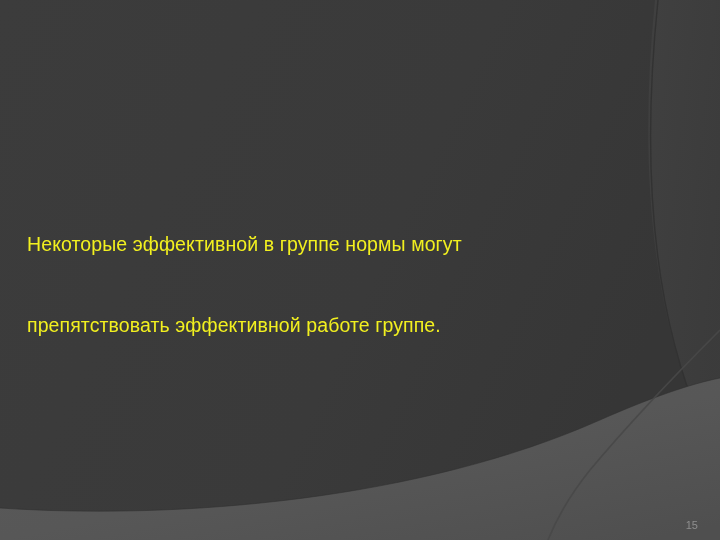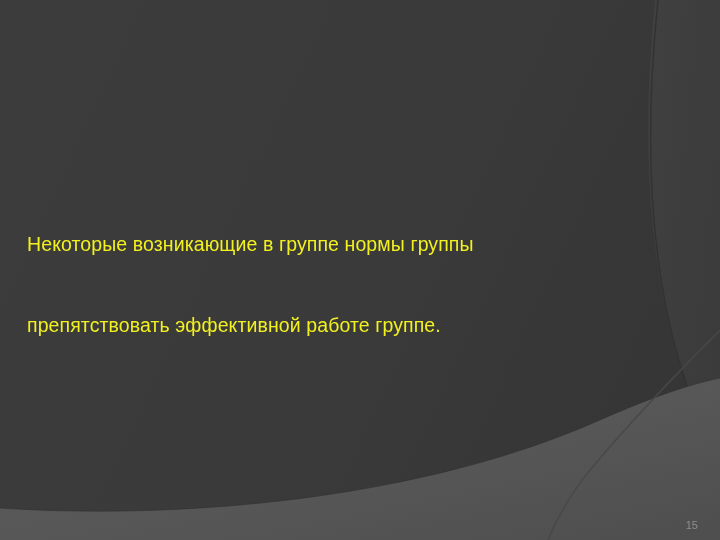--- a/index.html
+++ b/index.html
@@ -99,21 +99,21 @@
 
       <path d="M0,508 C180,520 420,500 600,420 C650,398 690,384 720,378" fill="none" stroke="#2f2f2f" stroke-width="1" opacity="0.55"></path>
 
       <path d="M720,330 C690,360 640,410 590,470 C570,495 556,520 548,540" fill="none" stroke="#484848" stroke-width="1.6" opacity="0.9"></path>
     </svg>
   </div>
 
   <div id="body-text">
 
     <p class="para">
-      <span class="tline">Некоторые возникающие в группе нормы группы</span>
+      <span class="tline">Некоторые эффективной в группе нормы могут</span>
       <span class="tline">препятствовать эффективной работе группе.</span>
     </p>
 
     <p class="para">
       
       
       
       
       
       

